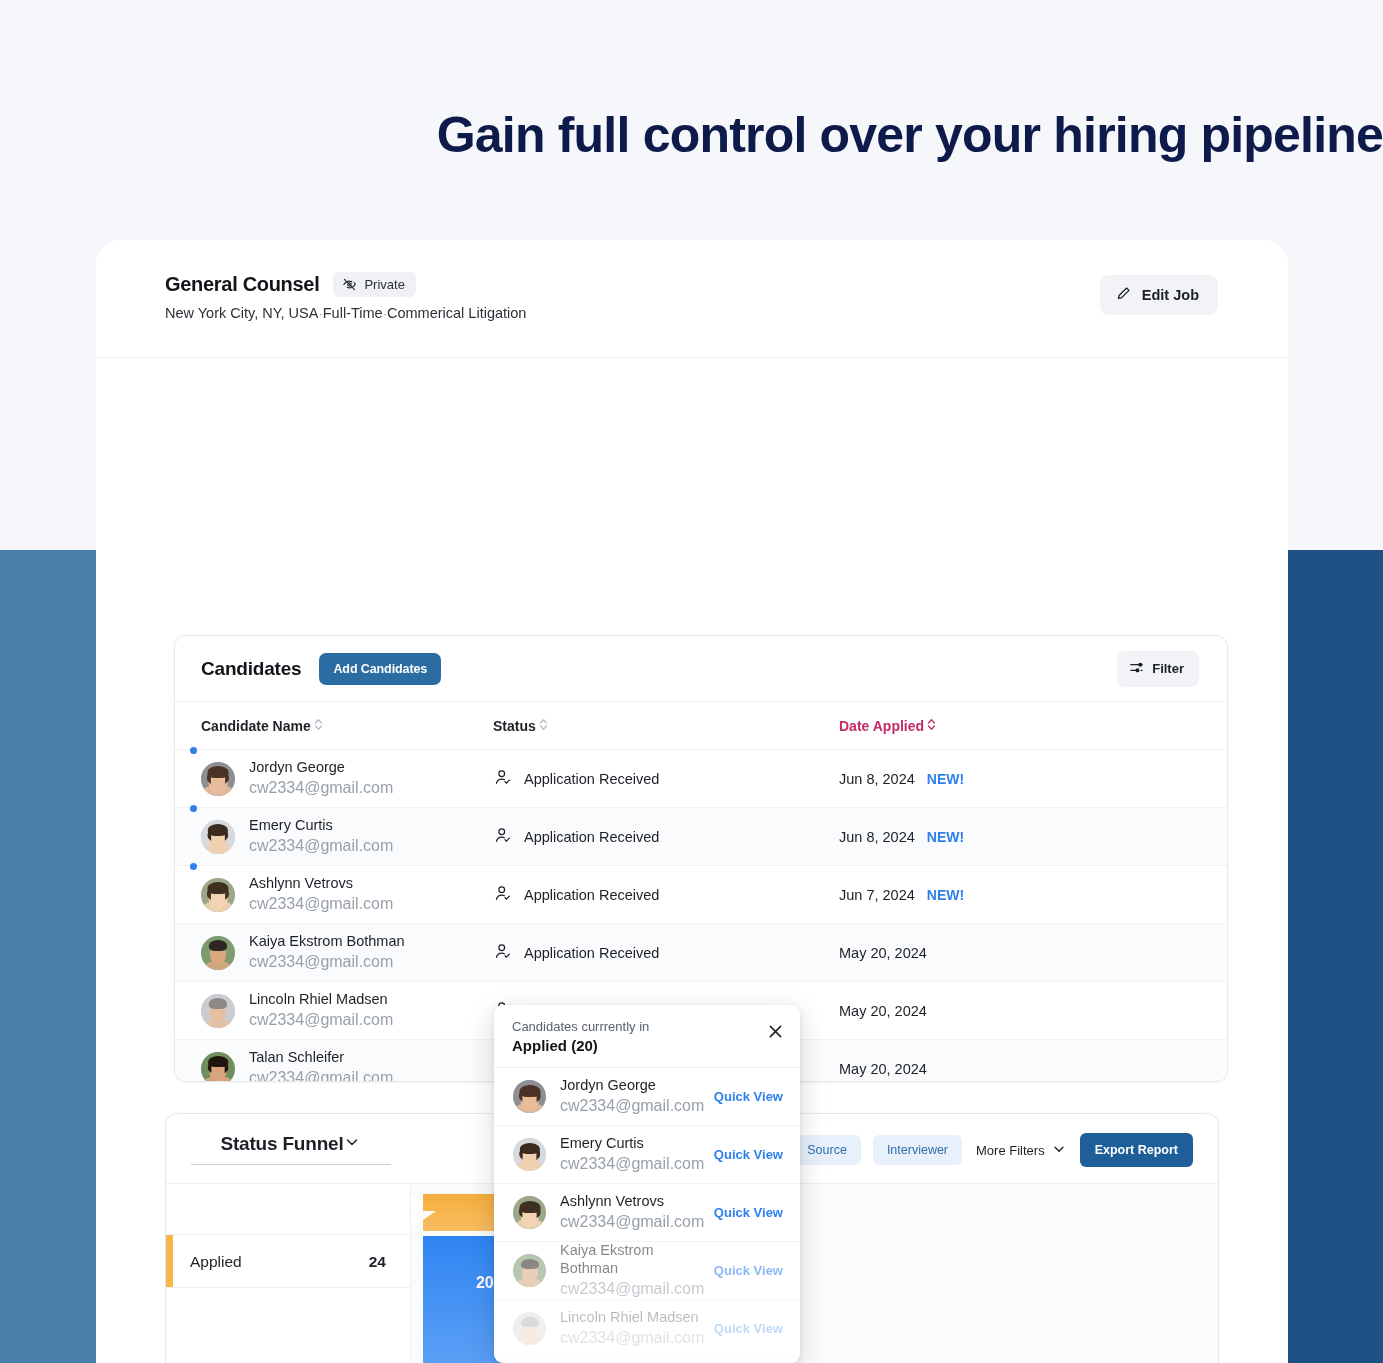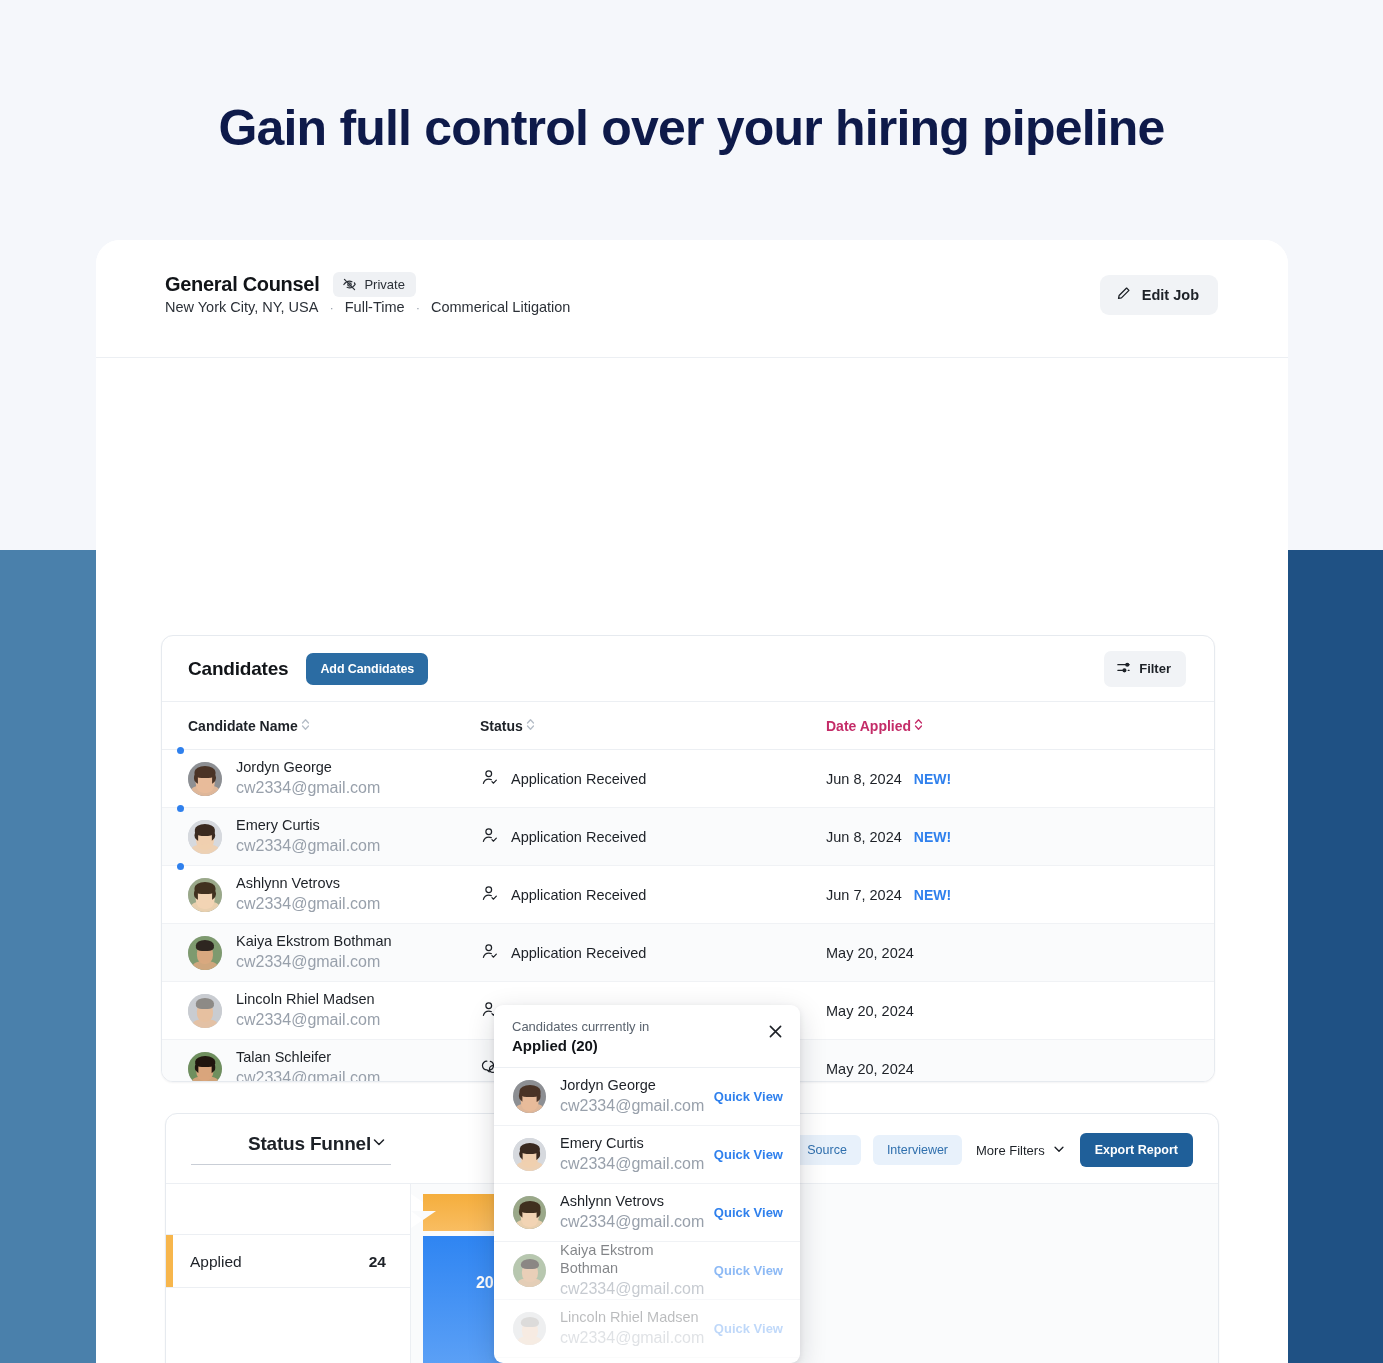--- a/index.html
+++ b/index.html
@@ -21,22 +21,22 @@
     position: absolute; right: 0; top: 550px; width: 95px; height: 813px;
     background: #1f5184;
   }
   .bg-card-area {
     position: absolute; left: 96px; right: 95px; top: 0; bottom: 0;
     background: #f5f7fb;
   }
 
   
   .page-heading {
-    position: absolute; left: 0; right: 0; top: 101px;
-    text-align: center;
+    position: absolute; left: 0; right: 0; top: 108px;
+    text-align: right;
     font-size: 50px;
     font-weight: bold;
     color: #0e1a4a;
     letter-spacing: -0.8px;
     line-height: 1.1;
   }
 
   
   .app-window {
     position: absolute;
@@ -60,36 +60,36 @@
     font-size: 20px; font-weight: bold; color: #111418; letter-spacing: -0.3px;
   }
   .private-pill {
     display: inline-flex; align-items: center; gap: 7px;
     background: #eff1f4; border-radius: 6px;
     padding: 5px 11px 5px 9px;
     font-size: 13px; color: #2c3138;
   }
   .private-pill svg { display: block; }
   .job-meta {
-    margin-top: 2px; font-size: 14.5px; color: #2c3138;
-    display: flex; align-items: center; gap: 11px;
+    margin-top: 8px; font-size: 14.5px; color: #2c3138;
+    display: flex; align-items: center; 
   }
   .job-meta .dot { color: #9aa2ad; font-size: 13px; }
   .edit-job-btn {
     position: absolute; right: 70px; top: 35px;
     display: inline-flex; align-items: center; gap: 11px;
     background: #f1f3f6; border: none; border-radius: 9px;
     padding: 11px 19px 11px 16px;
     font-family: inherit; font-size: 14.5px; font-weight: bold; color: #1d2127;
     cursor: pointer;
   }
 
   
   .candidates-card {
-    position: absolute; left: 65px; top: 395px;
+    position: absolute; left: 78px; top: 395px;
     width: 1054px; height: 447px;
     background: #ffffff;
     border: 1px solid #e6eaef;
     border-radius: 12px;
     box-shadow: 0 1px 2px rgba(16,24,40,0.05);
     overflow: hidden;
   }
   .cand-toolbar {
     height: 66px; display: flex; align-items: center;
     padding: 0 28px 0 26px;
@@ -170,21 +170,21 @@
     border-radius: 12px;
     box-shadow: 0 1px 2px rgba(16,24,40,0.05);
     overflow: hidden;
   }
   .funnel-head {
     height: 69px; display: flex; align-items: center; padding: 0 25px 0 25px;
     position: relative;
   }
   .funnel-select {
     width: 200px; border-bottom: 1px solid #c9ced6;
-    display: flex; align-items: center; justify-content: flex-end;
+    display: flex; align-items: center; justify-content: center;
     padding: 0 4px 9px 2px; cursor: pointer;
   }
   .funnel-select .lbl { font-size: 19px; font-weight: bold; color: #1d2127; letter-spacing: -0.2px; }
   .filters-zone {
     position: absolute; right: 25px; top: 19px;
     display: flex; align-items: center; gap: 12px;
   }
   .filters-label { font-size: 13px; font-weight: bold; color: #1d2127; margin-right: 2px; }
   .filter-chip {
     background: #e8f1fb; color: #2f6fad; border: none; border-radius: 6px;

